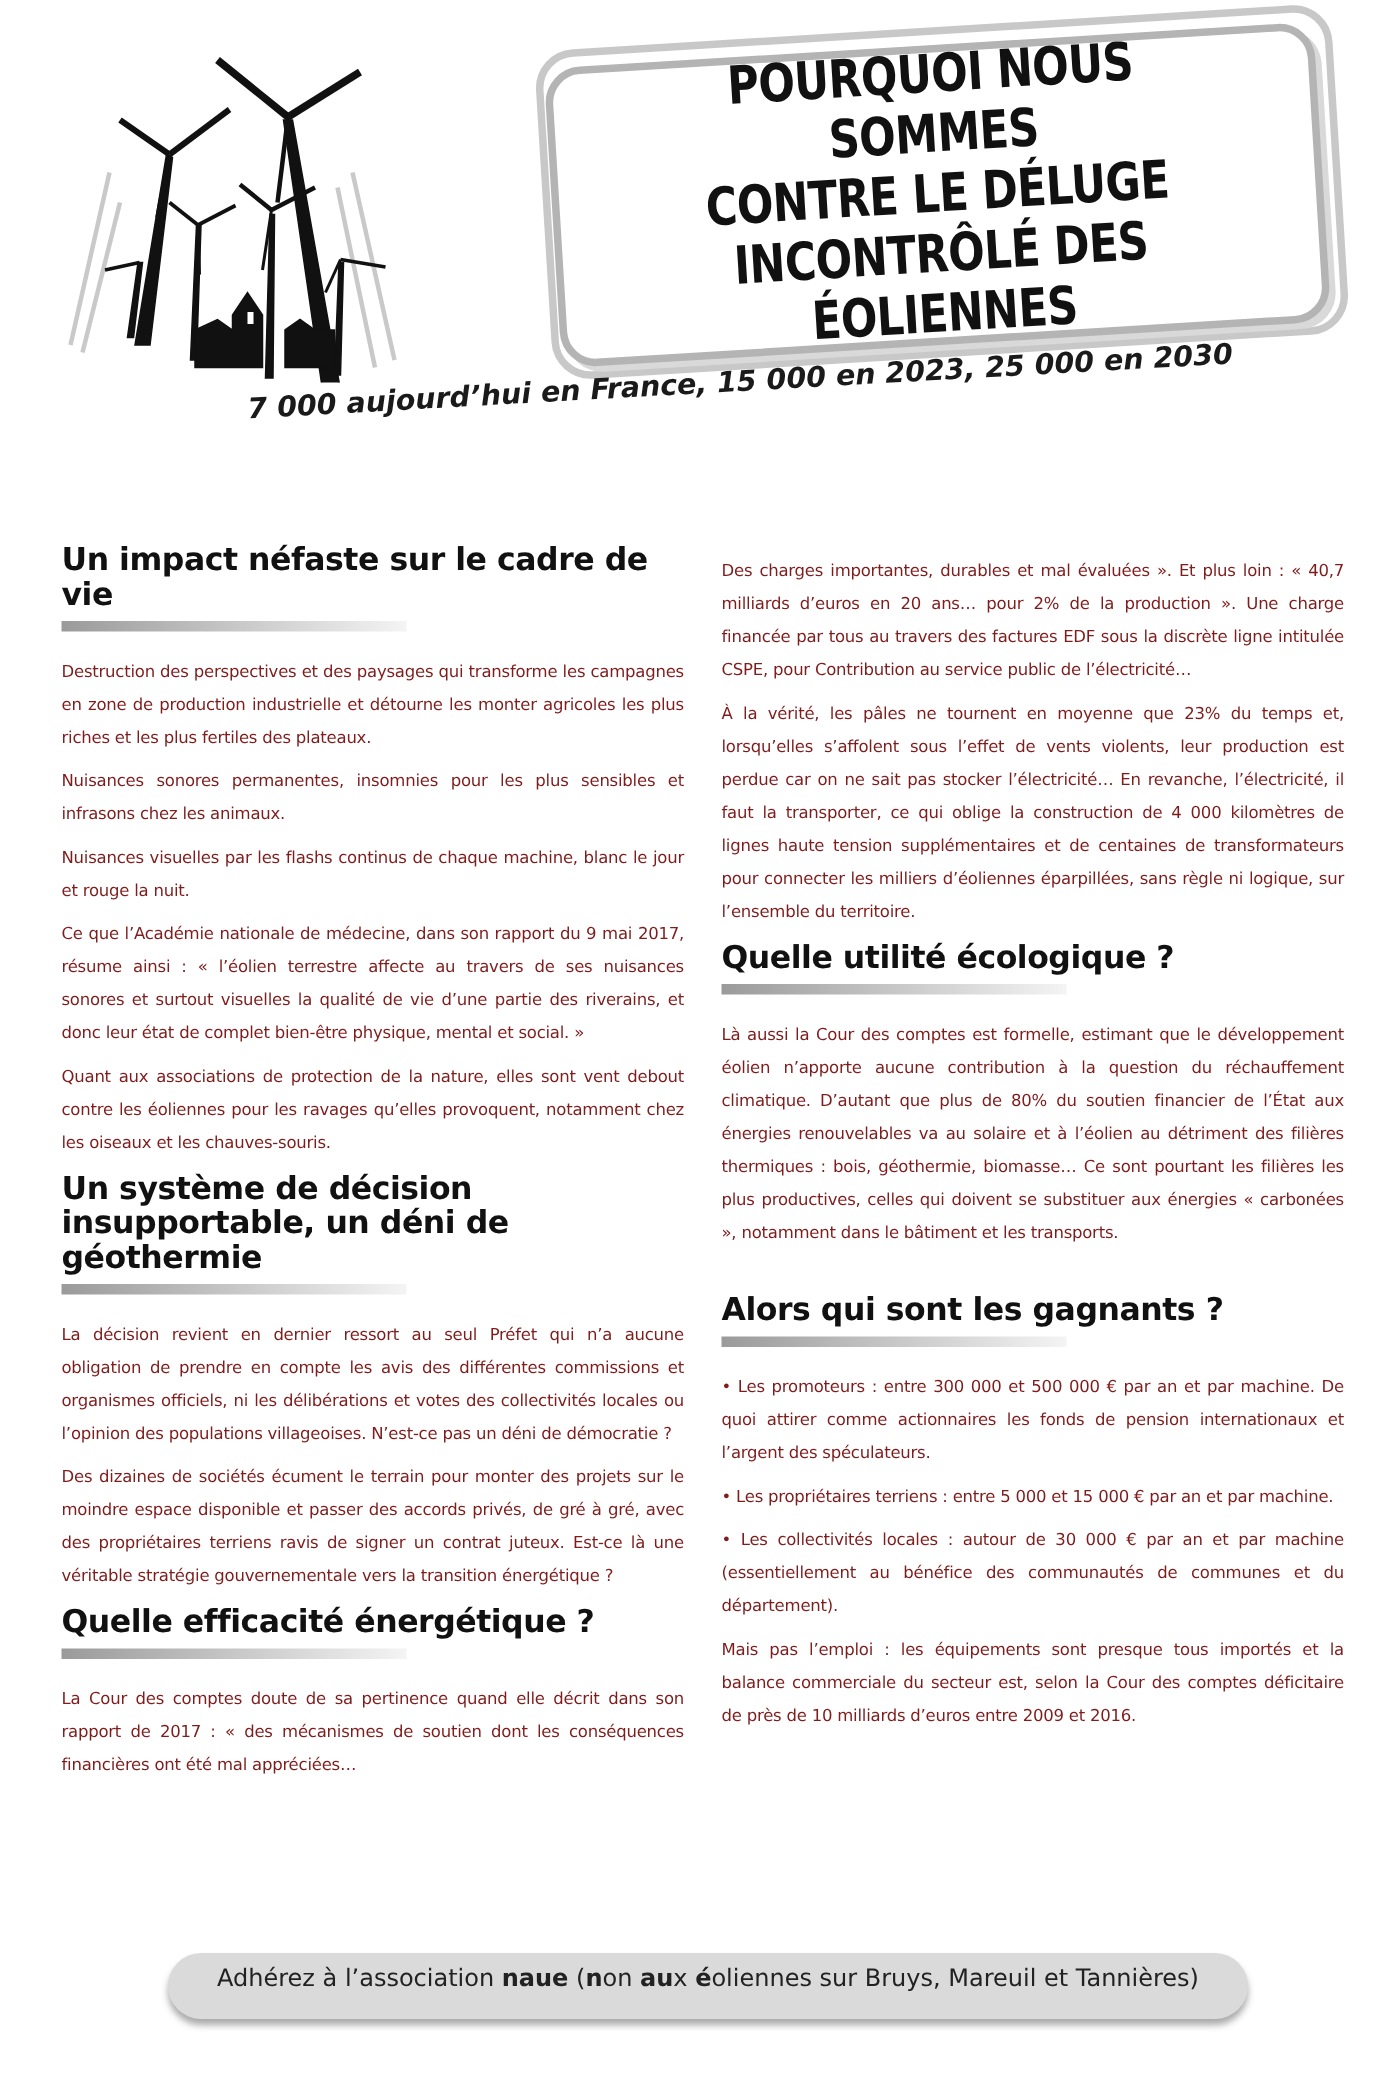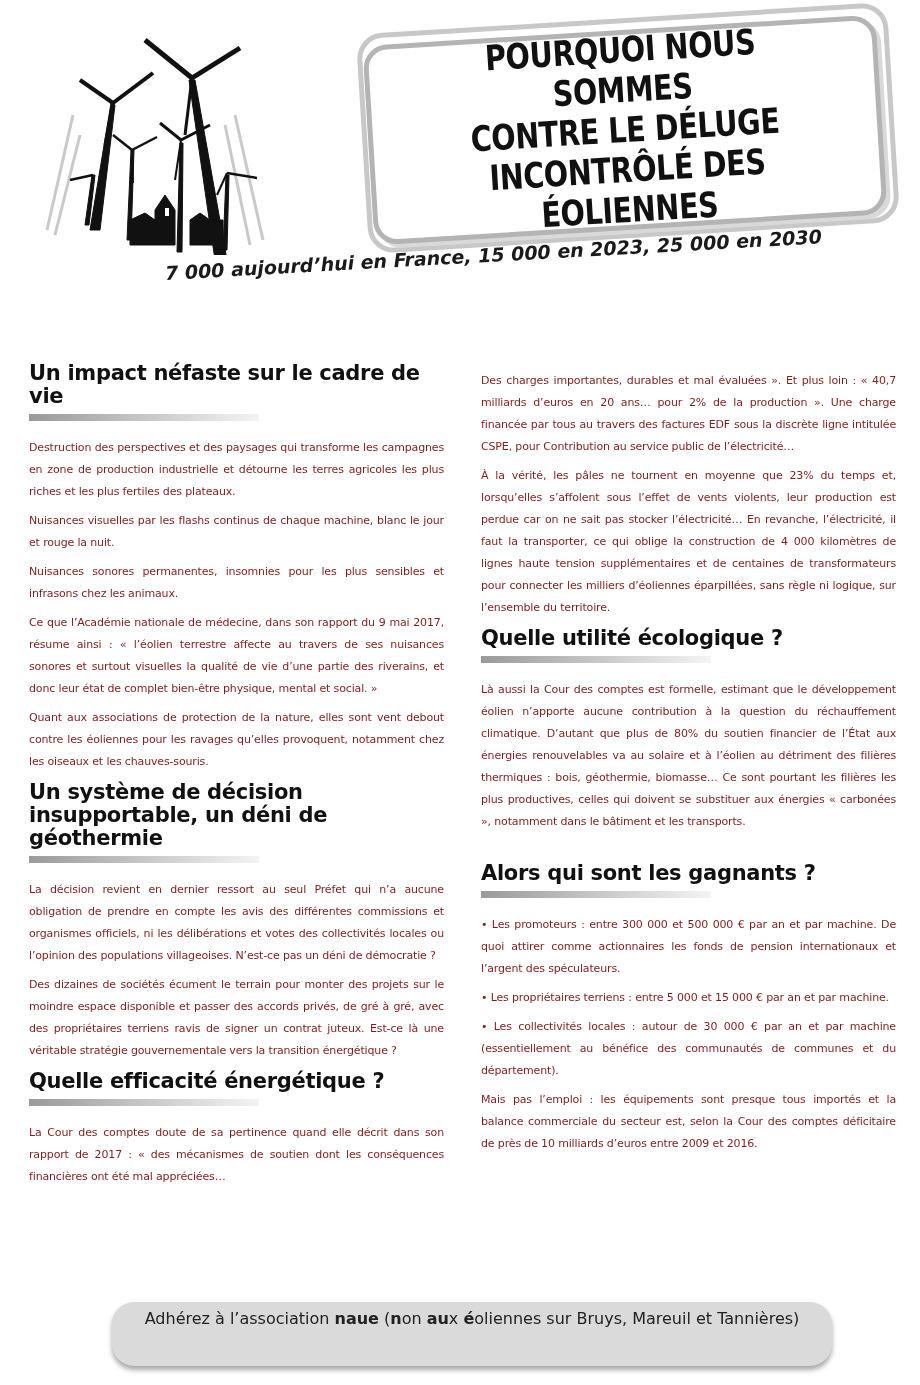--- a/index.html
+++ b/index.html
@@ -9,27 +9,27 @@
   .title-box-back { position:absolute; left:362px; top:18px; width:522px; height:210px; border:5px solid #c8c8c8;
          border-radius:26px; transform:rotate(-3.5deg); }
   .title-box { position:absolute; left:368px; top:30px; width:504px; height:190px; border:5px solid #b4b4b4;
          border-radius:24px; background:#fff; transform:rotate(-3.5deg); box-shadow:4px 4px 0 #d9d9d9;
          display:flex; align-items:center; justify-content:center; }
   .title-box h1 { margin:0; text-align:center; font-family:"DejaVu Sans", sans-serif; font-weight:bold;
          font-size:35px; line-height:40px; color:#111; letter-spacing:-0.5px; transform:scaleX(0.82); }
   .subtitle { position:absolute; left:165px; top:262px; width:600px; font-style:italic; font-weight:bold;
          font-size:19px; color:#1a1a1a; transform:rotate(-3.2deg); transform-origin:left center; white-space:nowrap; }
   .col { position:absolute; top:362px; width:415px; }
-  .col.left { left:29px; }
+  .col.left { left:41px; }
   .col.right { left:481px; top:370px; }
   h2 { margin:0; font-size:21px; line-height:23px; font-weight:bold; color:#111; letter-spacing:-0.3px; }
   .bar { height:7px; width:230px; margin:6px 0 16px 0; background:linear-gradient(to right,#9a9a9a,#f4f4f4); }
   p { margin:0 0 7px 0; font-size:11px; line-height:22px; text-align:justify; color:#7f1d1d; letter-spacing:-0.15px; }
   .sec { margin-bottom:8px; }
-  .footer { position:absolute; left:112px; top:1302px; width:720px; height:64px; background:#dadada;
+  .footer { position:absolute; left:112px; top:1302px; width:720px; height:44px; background:#dadada;
          border-radius:22px; box-shadow:0 4px 5px #a9a9a9; text-align:center; font-size:16px; line-height:22px;
          color:#222; padding-top:6px; box-sizing:border-box; }
   .footer b { font-weight:bold; }
 </style>
 </head>
 <body>
 
 <svg class="illus" viewBox="0 0 240 240">
   <g stroke="#c9c9c9" stroke-width="3" fill="none">
     <line x1="12" y1="215" x2="38" y2="100"></line>
@@ -73,23 +73,23 @@
     <span>INCONTRÔLÉ DES ÉOLIENNES</span>
   </h1>
 </div>
 
 <div class="subtitle">7 000 aujourd’hui en France, 15 000 en 2023, 25 000 en 2030</div>
 
 <div class="col left">
   <div class="sec">
     <h2>Un impact néfaste sur le cadre de vie</h2>
     <div class="bar"></div>
-    <p>Destruction des perspectives et des paysages qui transforme les campagnes en zone de production industrielle et détourne les terres agricoles les plus riches et les plus fertiles des plateaux.</p>
+    <p>Destruction des perspectives et des paysages qui transforme les campagnes en zone de production industrielle et détourne les monter agricoles les plus riches et les plus fertiles des plateaux.</p>
+    <p>Nuisances sonores permanentes, insomnies pour les plus sensibles et infrasons chez les animaux.</p>
     <p>Nuisances visuelles par les flashs continus de chaque machine, blanc le jour et rouge la nuit.</p>
-    <p>Nuisances sonores permanentes, insomnies pour les plus sensibles et infrasons chez les animaux.</p>
     <p>Ce que l’Académie nationale de médecine, dans son rapport du 9 mai 2017, résume ainsi : « l’éolien terrestre affecte au travers de ses nuisances sonores et surtout visuelles la qualité de vie d’une partie des riverains, et donc leur état de complet bien-être physique, mental et social. »</p>
     <p>Quant aux associations de protection de la nature, elles sont vent debout contre les éoliennes pour les ravages qu’elles provoquent, notamment chez les oiseaux et les chauves-souris.</p>
   </div>
   <div class="sec">
     <h2>
       <span>Un système de décision</span><br>
       <span>insupportable, un déni de géothermie</span>
     </h2>
     <div class="bar"></div>
     <p>La décision revient en dernier ressort au seul Préfet qui n’a aucune obligation de prendre en compte les avis des différentes commissions et organismes officiels, ni les délibérations et votes des collectivités locales ou l’opinion des populations villageoises. N’est-ce pas un déni de démocratie ?</p>

